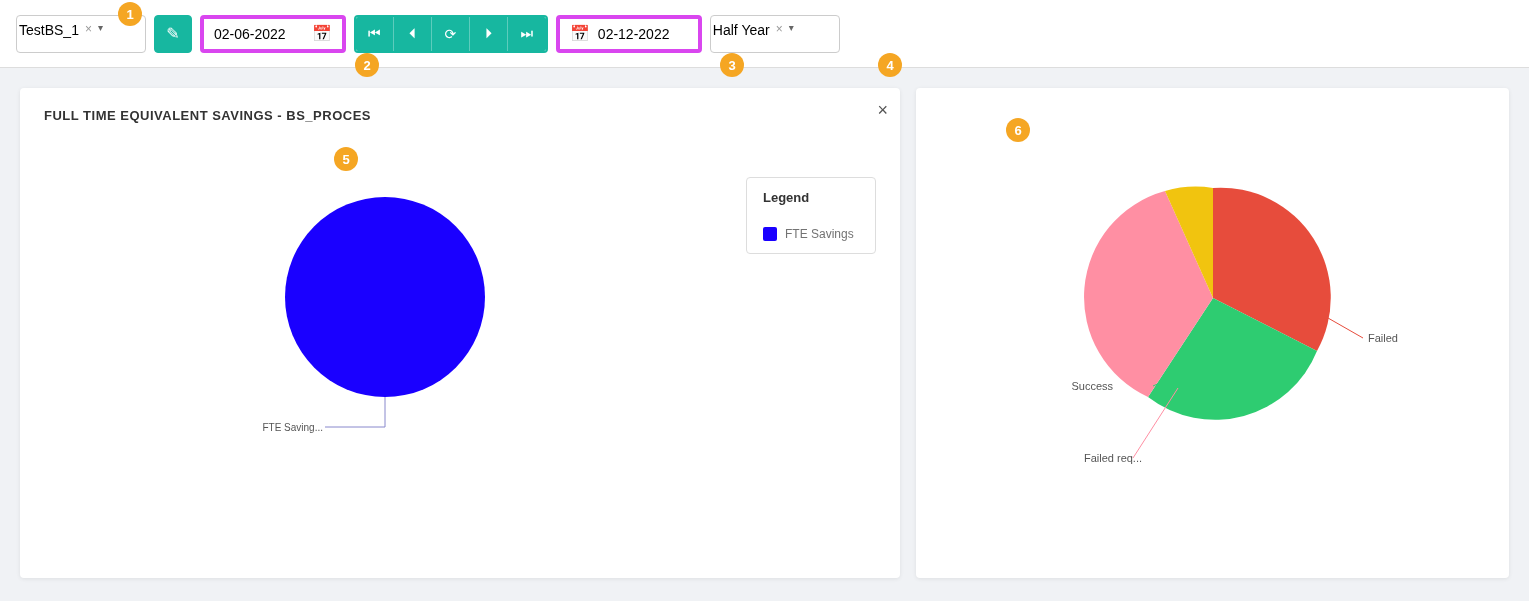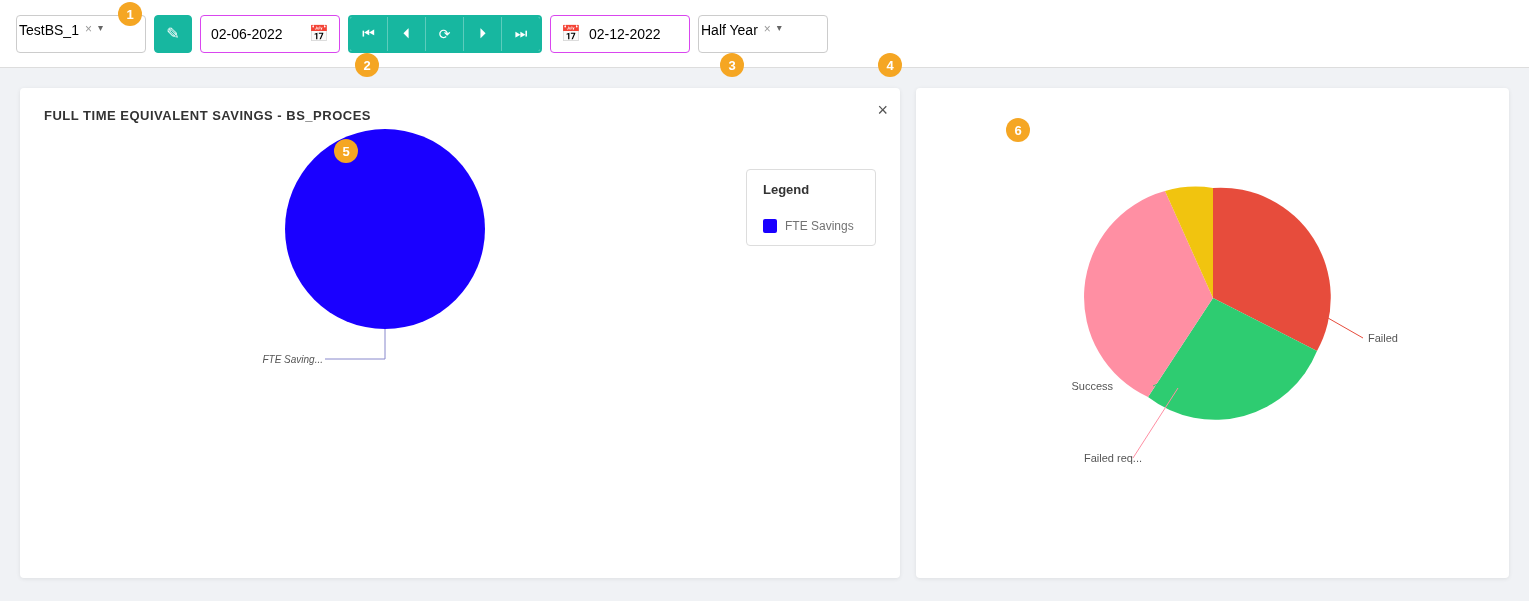--- a/index.html
+++ b/index.html
@@ -51,21 +51,21 @@
       border: 1px solid #17b7a0;
       border-radius: 4px;
       background: #17b7a0;
       color: #fff;
       width: 38px; height: 38px;
       display: flex; align-items: center; justify-content: center;
       cursor: pointer; font-size: 16px;
     }
 
     .date-input {
-      border: 1px solid #d946ef; border-radius: 4px;
+      border: 4px solid #d946ef; border-radius: 4px;
       padding: 6px 10px; height: 38px;
       font-size: 14px; display: flex; align-items: center;
       gap: 8px; background: #fff; min-width: 140px;
     }
     .date-input input {
       border: none; outline: none; font-size: 14px;
       width: 90px; cursor: pointer;
     }
     .date-input .cal-icon { color: #555; font-size: 16px; }
 
@@ -106,21 +106,21 @@
 
     .close-btn {
       position: absolute; top: 12px; right: 12px;
       background: none; border: none;
       font-size: 18px; color: #555; cursor: pointer;
     }
 
     .panel-title {
       font-size: 13px; font-weight: bold;
       color: #333; letter-spacing: 0.5px;
-      text-transform: uppercase; margin-bottom: 6px;
+      text-transform: uppercase; margin-bottom: 14px;
     }
 
     
     .right-panel {
       background: #fff;
       flex: 1;
       margin: 20px 20px 20px 16px;
       border-radius: 4px;
       padding: 20px 24px;
       box-shadow: 0 1px 4px rgba(0,0,0,0.08);
@@ -136,23 +136,23 @@
       min-height: 400px;
     }
 
     .badge-5 { position: absolute; top: 10px; left: 290px; }
 
     
     .fte-circle-container {
       position: relative;
       flex: 1;
       display: flex;
+      align-items: center;
       justify-content: center;
       min-height: 380px;
-      font-style: italic;
     }
 
     .fte-big-circle {
       width: 200px; height: 200px;
       background: #1a00ff;
       border-radius: 50%;
       position: relative;
     }
 
     

